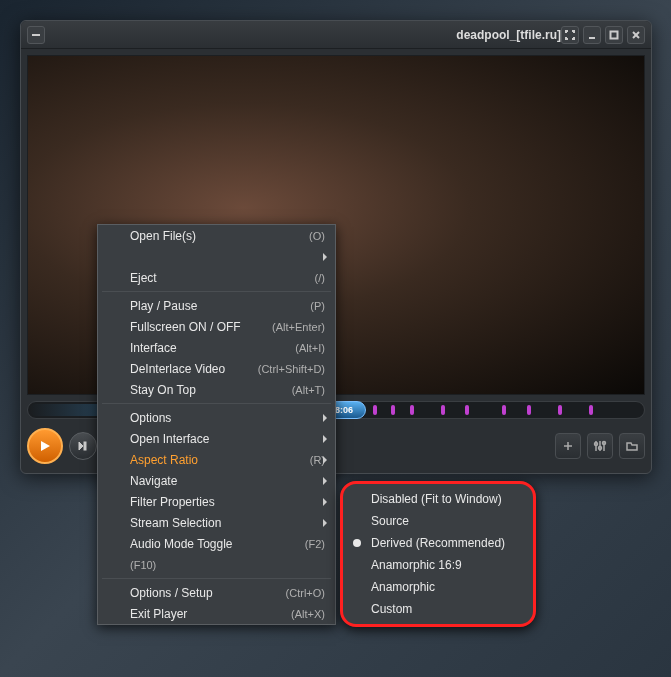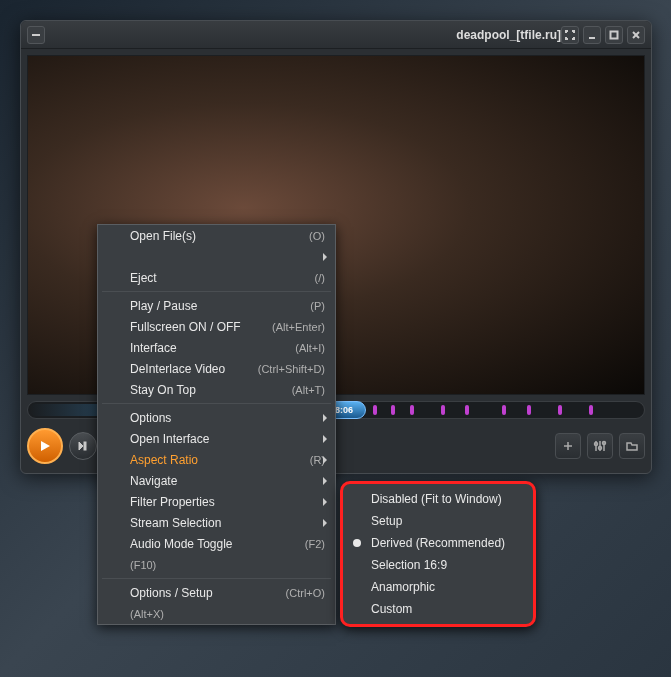--- a/index.html
+++ b/index.html
@@ -28,21 +28,21 @@
 .sq-btn svg { width: 14px; height: 14px; stroke: #aaa; fill: none; stroke-width: 1.5; }
 
 .context-menu { position: absolute; left: 97px; top: 224px; width: 239px; background: #3a3e42; border: 1px solid #5a5e62; box-shadow: 0 3px 12px rgba(0,0,0,.7); font-size: 12px; color: #e8e8e8; }
 .menu-item { height: 21px; display: flex; align-items: center; padding: 0 10px 0 18px; cursor: pointer; position: relative; margin-left: 14px; }
 .menu-item.highlighted { color: #ffa030; }
 .menu-label { flex: 1; }
 .menu-shortcut { color: #b0b0b0; font-size: 11px; }
 .menu-arrow { position: absolute; right: 8px; width: 0; height: 0; border-left: 4px solid #ccc; border-top: 4px solid transparent; border-bottom: 4px solid transparent; }
 .menu-sep { height: 1px; background: #2a2e32; border-bottom: 1px solid #4a4e52; margin: 3px 4px; }
 
-.submenu { position: absolute; left: 340px; top: 481px; width: 196px; background: #3a3e42; border: 3px solid #ff2020; border-radius: 10px; box-shadow: 0 3px 12px rgba(0,0,0,.8); font-size: 12px; color: #e8e8e8; padding: 4px 0; }
+.submenu { position: absolute; left: 340px; top: 481px; width: 196px; background: #3a3e42; border: 3px solid #ff2020; border-radius: 16px; box-shadow: 0 3px 12px rgba(0,0,0,.8); font-size: 12px; color: #e8e8e8; padding: 4px 0; }
 .sub-item { height: 22px; display: flex; align-items: center; padding: 0 10px 0 28px; cursor: pointer; position: relative; }
 .radio-dot { position: absolute; left: 10px; width: 8px; height: 8px; border-radius: 50%; background: #e8e8e8; }
 </style>
 </head>
 <body>
 
 <div class="desktop-bg"></div>
 
 <div class="player-window">
   <div class="titlebar">
@@ -212,37 +212,38 @@
     </div>
     <div class="menu-item">
       <span class="menu-shortcut">(F10)</span>
     </div>
     <div class="menu-sep"></div>
     <div class="menu-item">
       <span class="menu-label">Options / Setup</span>
       <span class="menu-shortcut">(Ctrl+O)</span>
     </div>
     <div class="menu-item">
+      <span class="menu-label">Exit Player</span>
       <span class="menu-shortcut">(Alt+X)</span>
     </div>
   </div>
 
 <div class="submenu" id="sub">
     <div class="sub-item">
       <span>Disabled (Fit to Window)</span>
     </div>
     <div class="sub-item">
-      <span>Setup</span>
+      <span>Source</span>
     </div>
     <div class="sub-item">
       <span class="radio-dot"></span>
       <span>Derived (Recommended)</span>
     </div>
     <div class="sub-item">
-      <span>Selection 16:9</span>
+      <span>Anamorphic 16:9</span>
     </div>
     <div class="sub-item">
       <span>Anamorphic</span>
     </div>
     <div class="sub-item">
       <span>Custom</span>
     </div>
   </div>
 
 </body></html>

